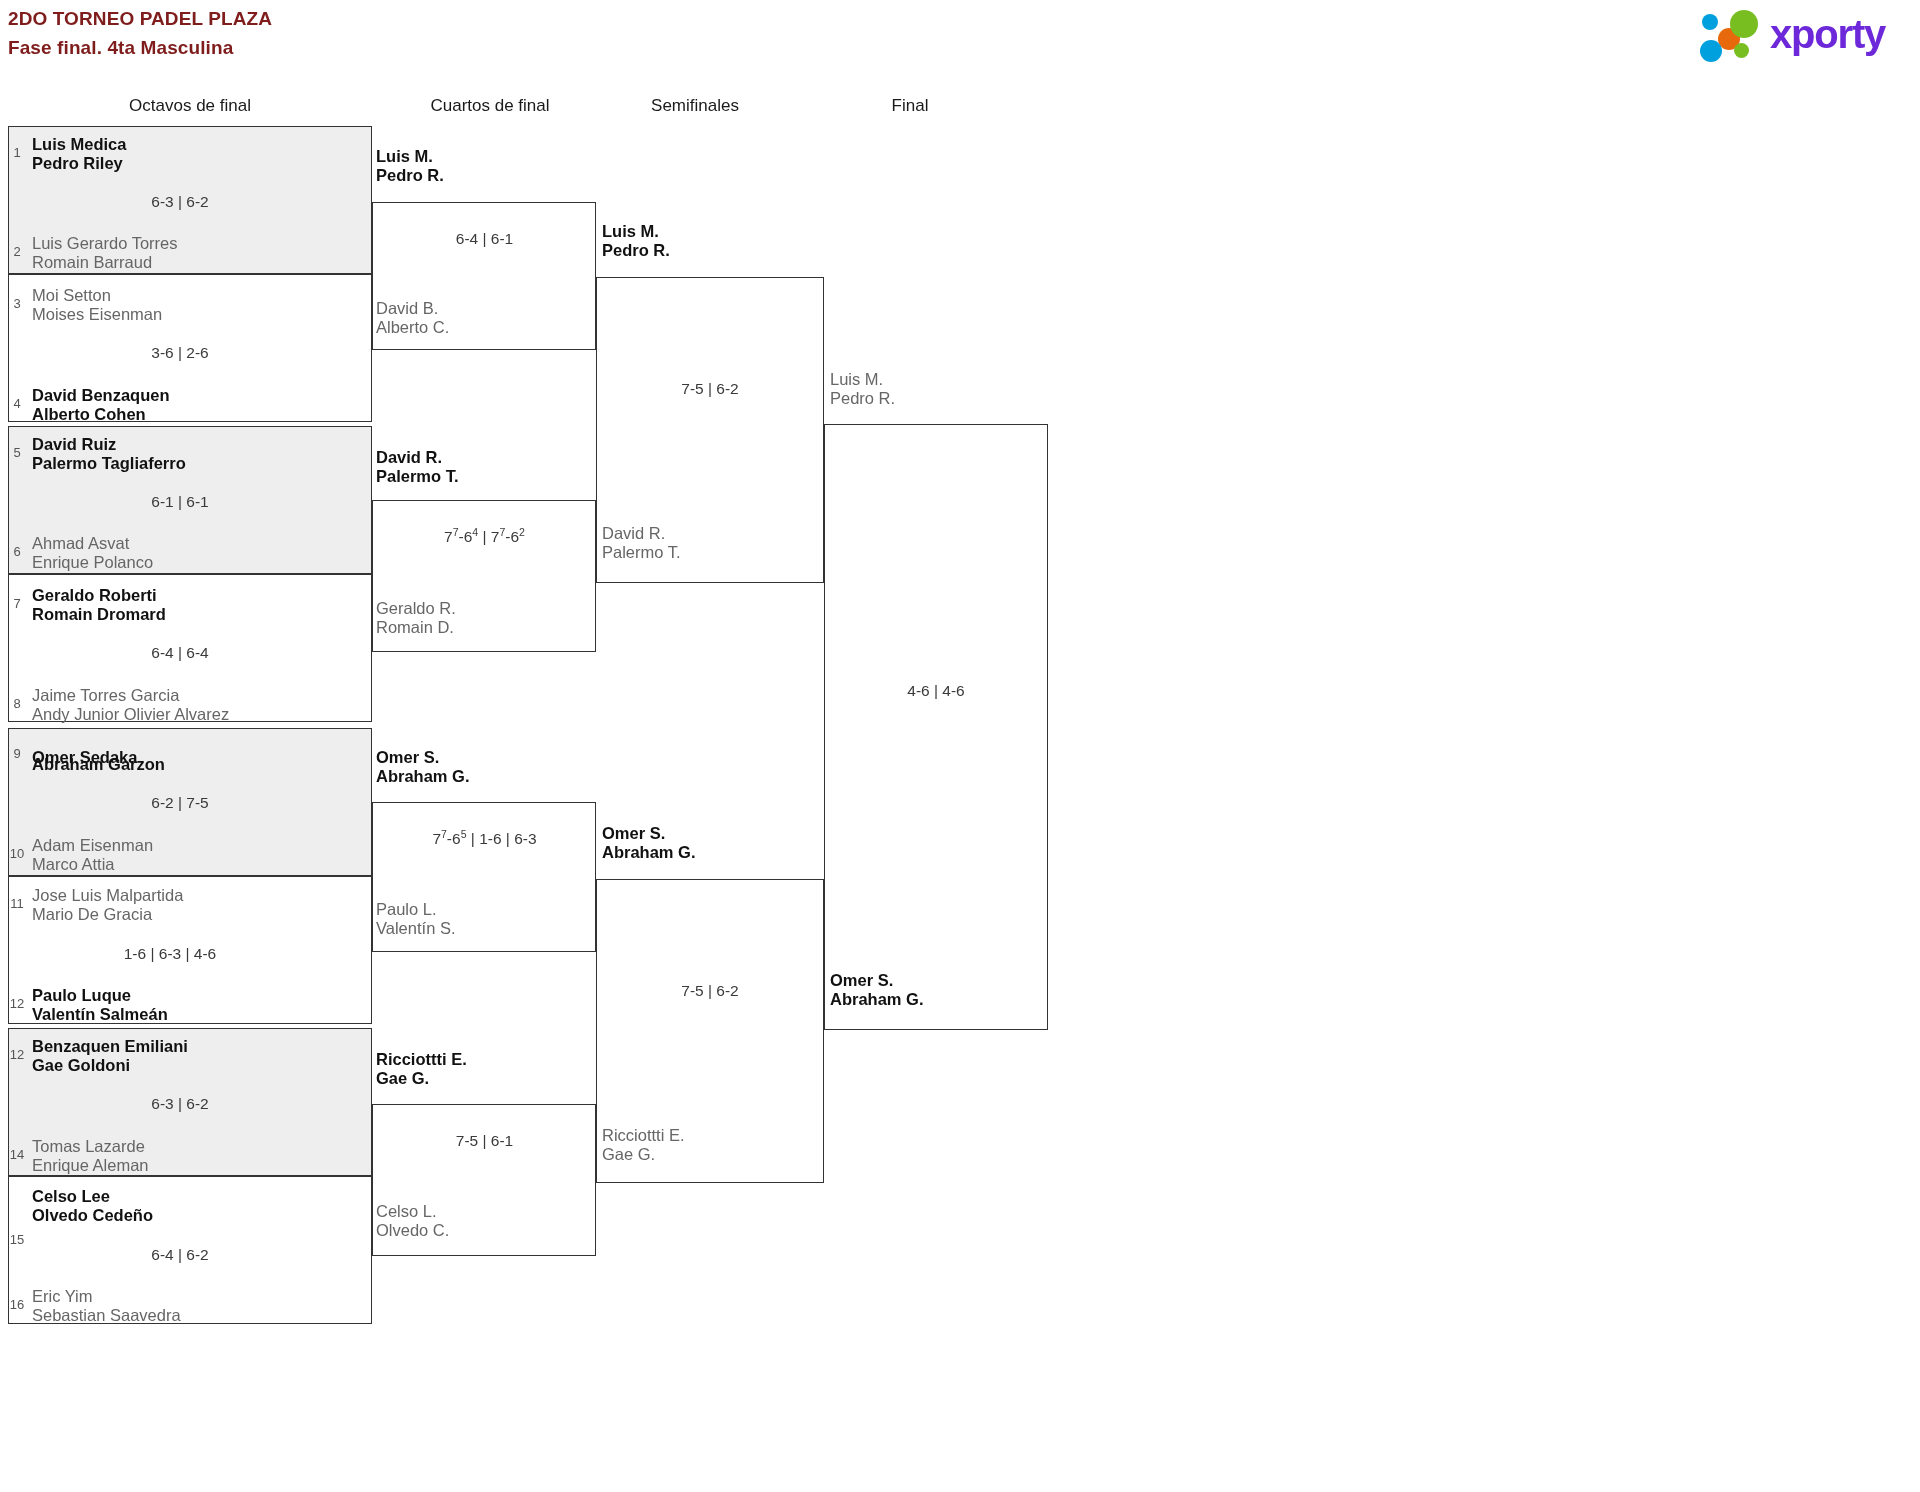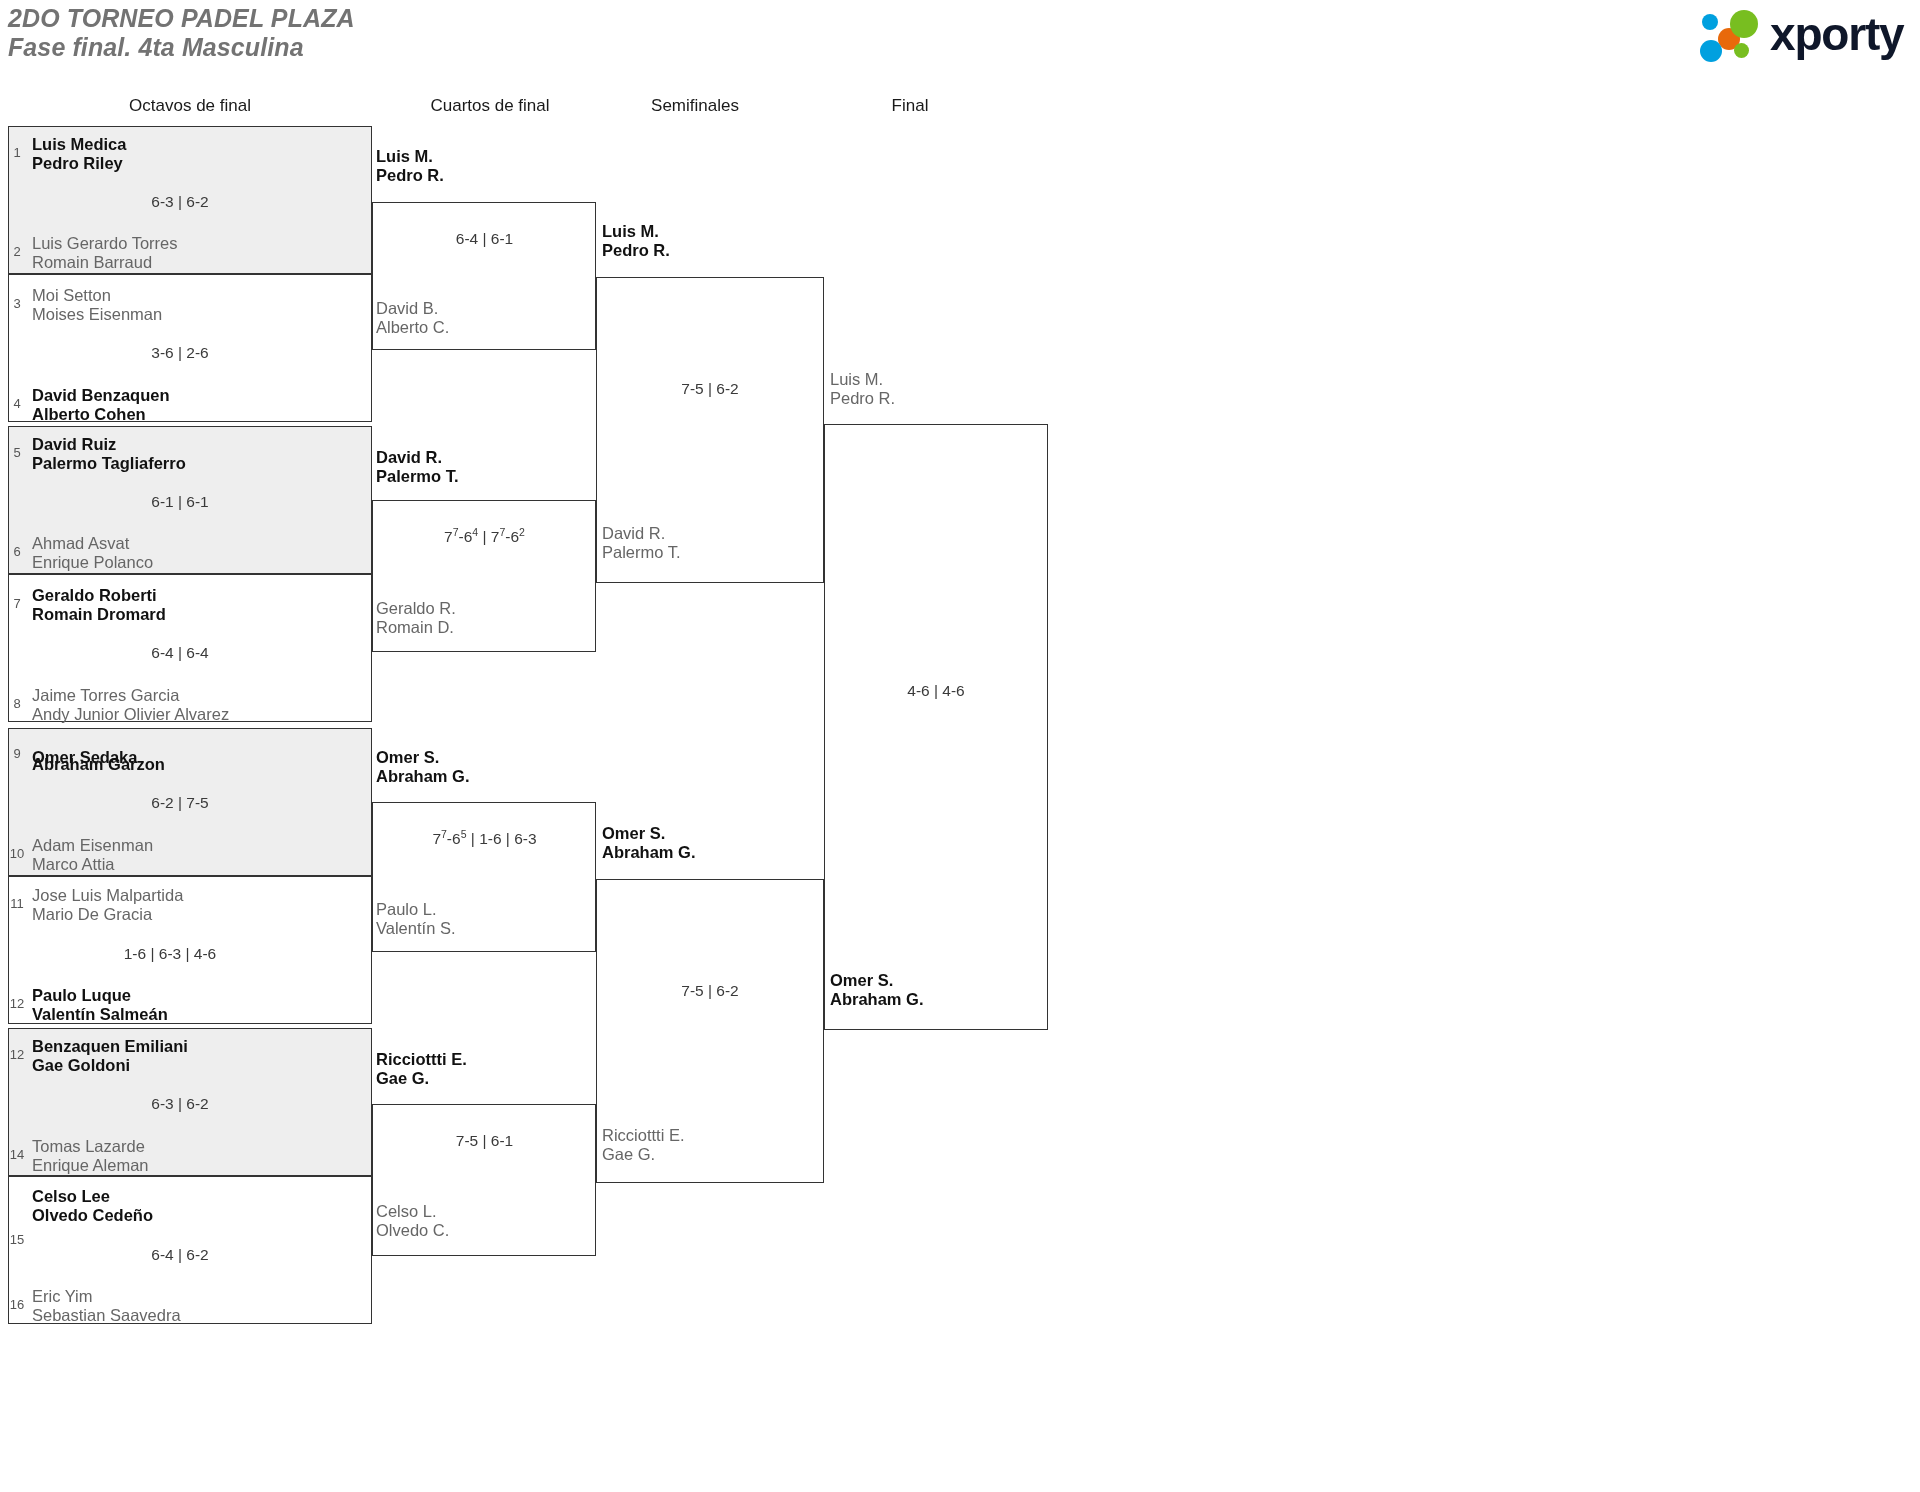--- a/index.html
+++ b/index.html
@@ -16,34 +16,34 @@
   }
 
   
   #header {
     position: absolute; left: 0; top: 0; width: 1920px; height: 86px;
   }
   #title-block {
     position: absolute; left: 8px; top: 4px;
   }
   .title-line {
-    font-size: 25px; font-weight: bold; line-height: 29px;
-    color: #737373; letter-spacing: 0.1px; white-space: nowrap; font-style: italic;
+    font-size: 19px; font-weight: bold; line-height: 29px;
+    color: #7f1d1d; letter-spacing: 0.1px; white-space: nowrap;
   }
 
   
   #logo {
     position: absolute; left: 1700px; top: 8px;
     width: 212px; height: 54px;
   }
   #logo-dots { position: absolute; left: 0; top: 2px; width: 72px; height: 52px; }
   .dot { position: absolute; border-radius: 50%; }
   #logo-word {
     position: absolute; left: 70px; top: -2px;
-    font-size: 46px; font-weight: bold; color: #0f172a;
+    font-size: 40px; font-weight: bold; color: #6d28d9;
     letter-spacing: -1.2px; line-height: 56px;
   }
 
   
   .round-header {
     position: absolute; top: 96px;
     font-size: 17px; color: #1a1a1a; text-align: center;
     white-space: nowrap;
   }
 

